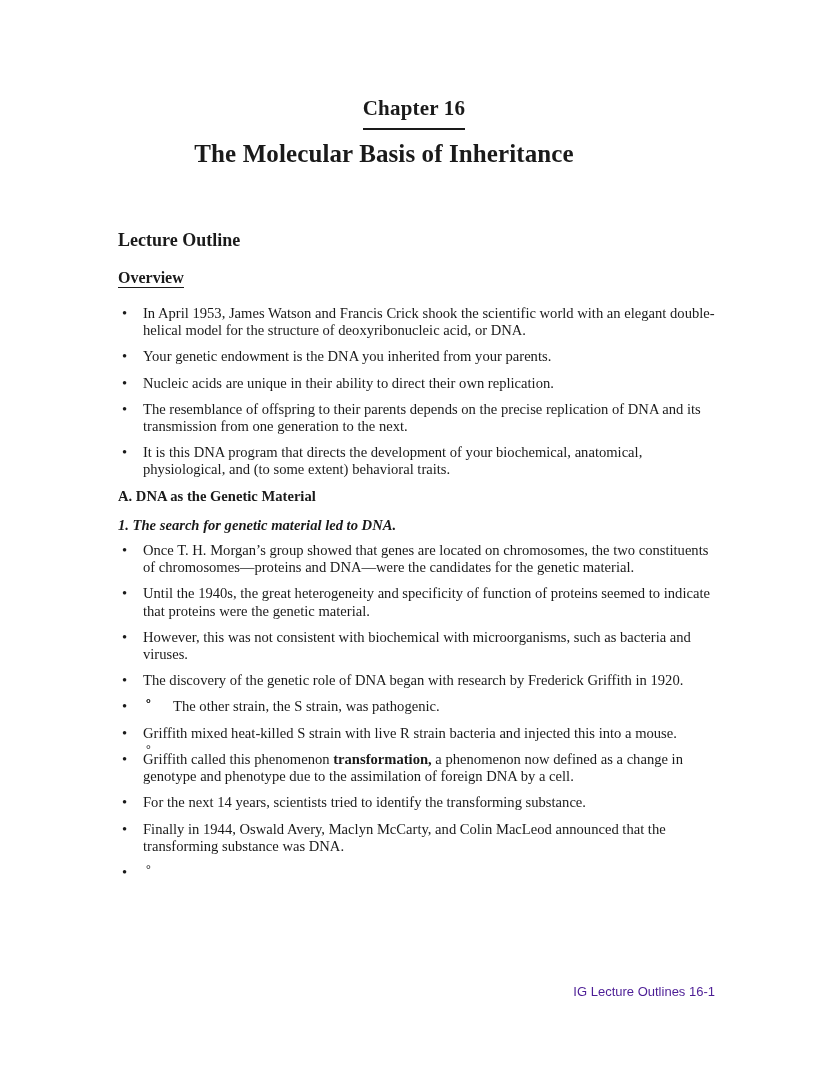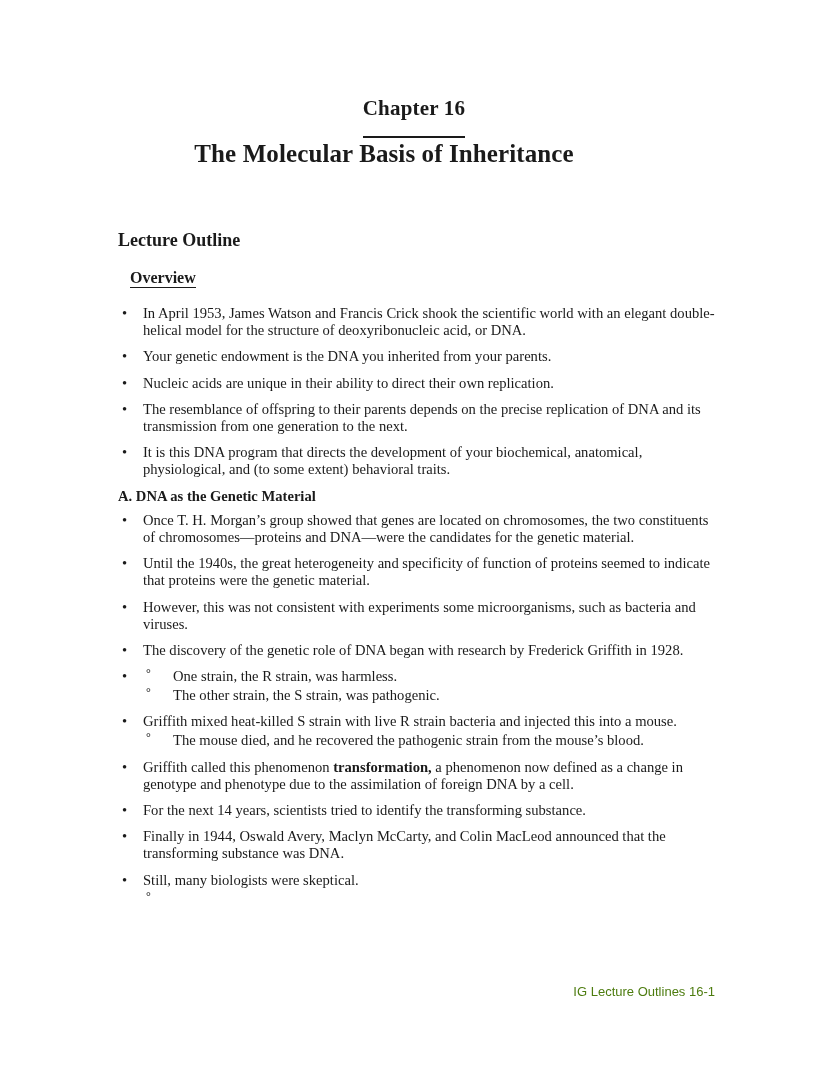--- a/index.html
+++ b/index.html
@@ -30,21 +30,21 @@
     left: 0;
     top: 96px;
     width: 828px;
     text-align: center;
     font-size: 21px;
     font-weight: bold;
     letter-spacing: 0.2px;
   }
   .chapter-title span {
     border-bottom: 2px solid #1a1a1a;
-    padding-bottom: 16px;
+    padding-bottom: 8px;
     margin-top: 40px;
   }
 
   .doc-title {
     position: absolute;
     left: 0;
     top: 140px;
     width: 768px;
     text-align: center;
     font-size: 25px;
@@ -64,21 +64,20 @@
   .overview-heading {
     position: absolute;
     left: 118px;
     top: 269px;
     font-size: 16px;
     font-weight: bold;
   }
   .overview-heading span {
     border-bottom: 1.6px solid #1a1a1a;
     padding-bottom: 1px;
-    margin-left: 12px;
   }
 
   
   .content {
     position: absolute;
     left: 118px;
     top: 305px;
     width: 600px;
     font-size: 14.6px;
     line-height: 17.2px;
@@ -143,21 +142,21 @@
 
   
   .footer {
     position: absolute;
     left: 0;
     top: 984px;
     width: 715px;
     text-align: right;
     font-family: "Liberation Sans", "DejaVu Sans", sans-serif;
     font-size: 13px;
-    color: #4d7c0f;
+    color: #4c1d95;
   }
 </style>
 </head>
 <body>
 
 <div class="page">
 
   <div class="chapter-title">
     <span>Chapter 16</span>
   </div>
@@ -190,64 +189,63 @@
         <span class="txt">The resemblance of offspring to their parents depends on the precise replication of DNA and its transmission from one generation to the next.</span>
       </li>
       <li class="b1">
         <span class="marker">•</span>
         <span class="txt">It is this DNA program that directs the development of your biochemical, anatomical, physiological, and (to some extent) behavioral traits.</span>
       </li>
     </ul>
 
     <div class="sec-head">A. DNA as the Genetic Material</div>
 
+    <div class="sec-head italic">1. The search for genetic material led to DNA.</div>
 
     <ul class="lvl1">
 
       <li class="b1">
         <span class="marker">•</span>
         <span class="txt">Once T. H. Morgan’s group showed that genes are located on chromosomes, the two constituents of chromosomes—proteins and DNA—were the candidates for the genetic material.</span>
       </li>
 
       <li class="b1">
         <span class="marker">•</span>
         <span class="txt">Until the 1940s, the great heterogeneity and specificity of function of proteins seemed to indicate that proteins were the genetic material.</span>
       </li>
 
       <li class="b1">
         <span class="marker">•</span>
-        <span class="txt">However, this was not consistent with experiments some microorganisms, such as bacteria and viruses.</span>
-      </li>
-
-      <li class="b1">
-        <span class="marker">•</span>
-        <span class="txt">The discovery of the genetic role of DNA began with research by Frederick Griffith in 1928.</span>
+        <span class="txt">However, this was not consistent with biochemical with microorganisms, such as bacteria and viruses.</span>
+      </li>
+
+      <li class="b1">
+        <span class="marker">•</span>
+        <span class="txt">The discovery of the genetic role of DNA began with research by Frederick Griffith in 1920.</span>
       </li>
 
       <li class="b1 tight">
         <span class="marker">•</span>
         <ul class="lvl2">
           <li class="b2">
             <span class="marker2">°</span>
-            <span>One strain, the R strain, was harmless.</span>
           </li>
           <li class="b2">
             <span class="marker2">°</span>
             <span>The other strain, the S strain, was pathogenic.</span>
           </li>
         </ul>
       </li>
 
       <li class="b1 tight">
         <span class="marker">•</span>
         <span class="txt">Griffith mixed heat-killed S strain with live R strain bacteria and injected this into a mouse.</span>
         <ul class="lvl2">
           <li class="b2">
             <span class="marker2">°</span>
-            <span>The mouse died, and he recovered the pathogenic strain from the mouse’s blood.</span>
           </li>
         </ul>
       </li>
 
       <li class="b1" style="margin-top:9px;">
         <span class="marker">•</span>
         <span class="txt"><span>Griffith called this phenomenon </span><b>transformation,</b><span> a phenomenon now defined as a change in genotype and phenotype due to the assimilation of foreign DNA by a cell.</span></span>
       </li>
 
       <li class="b1">
@@ -255,21 +253,20 @@
         <span class="txt">For the next 14 years, scientists tried to identify the transforming substance.</span>
       </li>
 
       <li class="b1">
         <span class="marker">•</span>
         <span class="txt">Finally in 1944, Oswald Avery, Maclyn McCarty, and Colin MacLeod announced that the transforming substance was DNA.</span>
       </li>
 
       <li class="b1 tight">
         <span class="marker">•</span>
-        <span class="txt">Still, many biologists were skeptical.</span>
         <ul class="lvl2">
           <li class="b2">
             <span class="marker2">°</span>
           </li>
         </ul>
       </li>
 
     </ul>
 
   </div>

